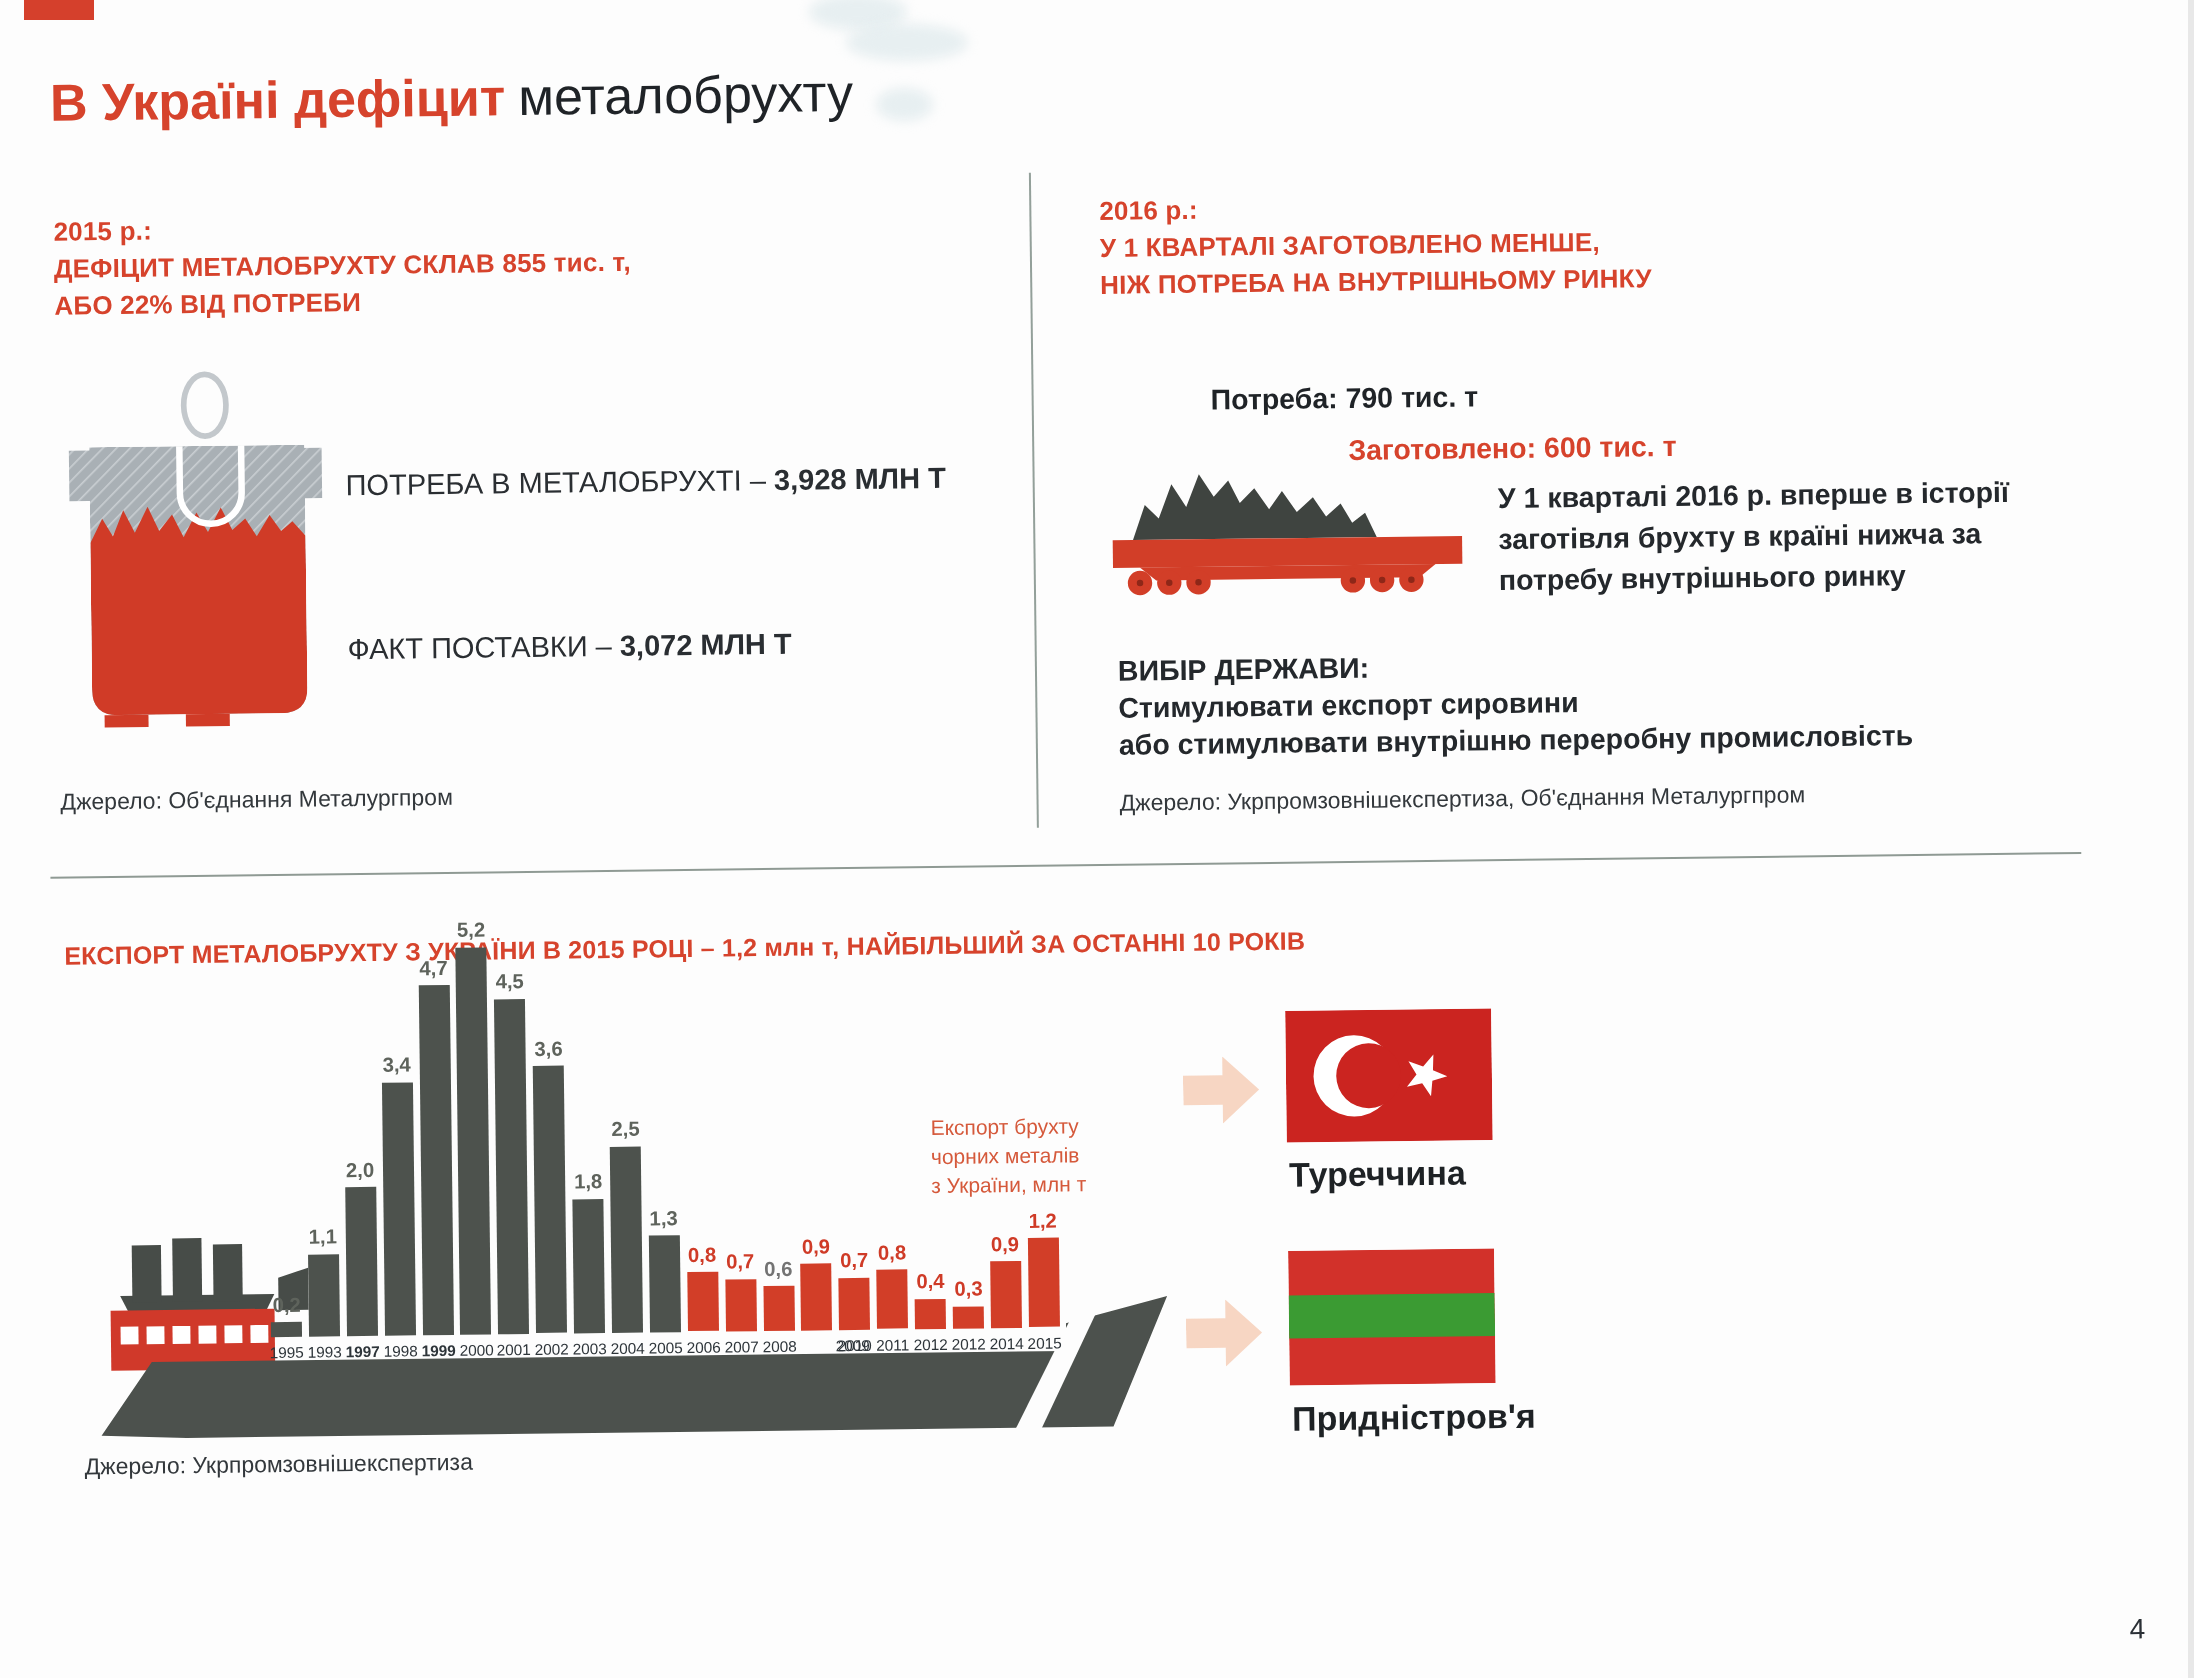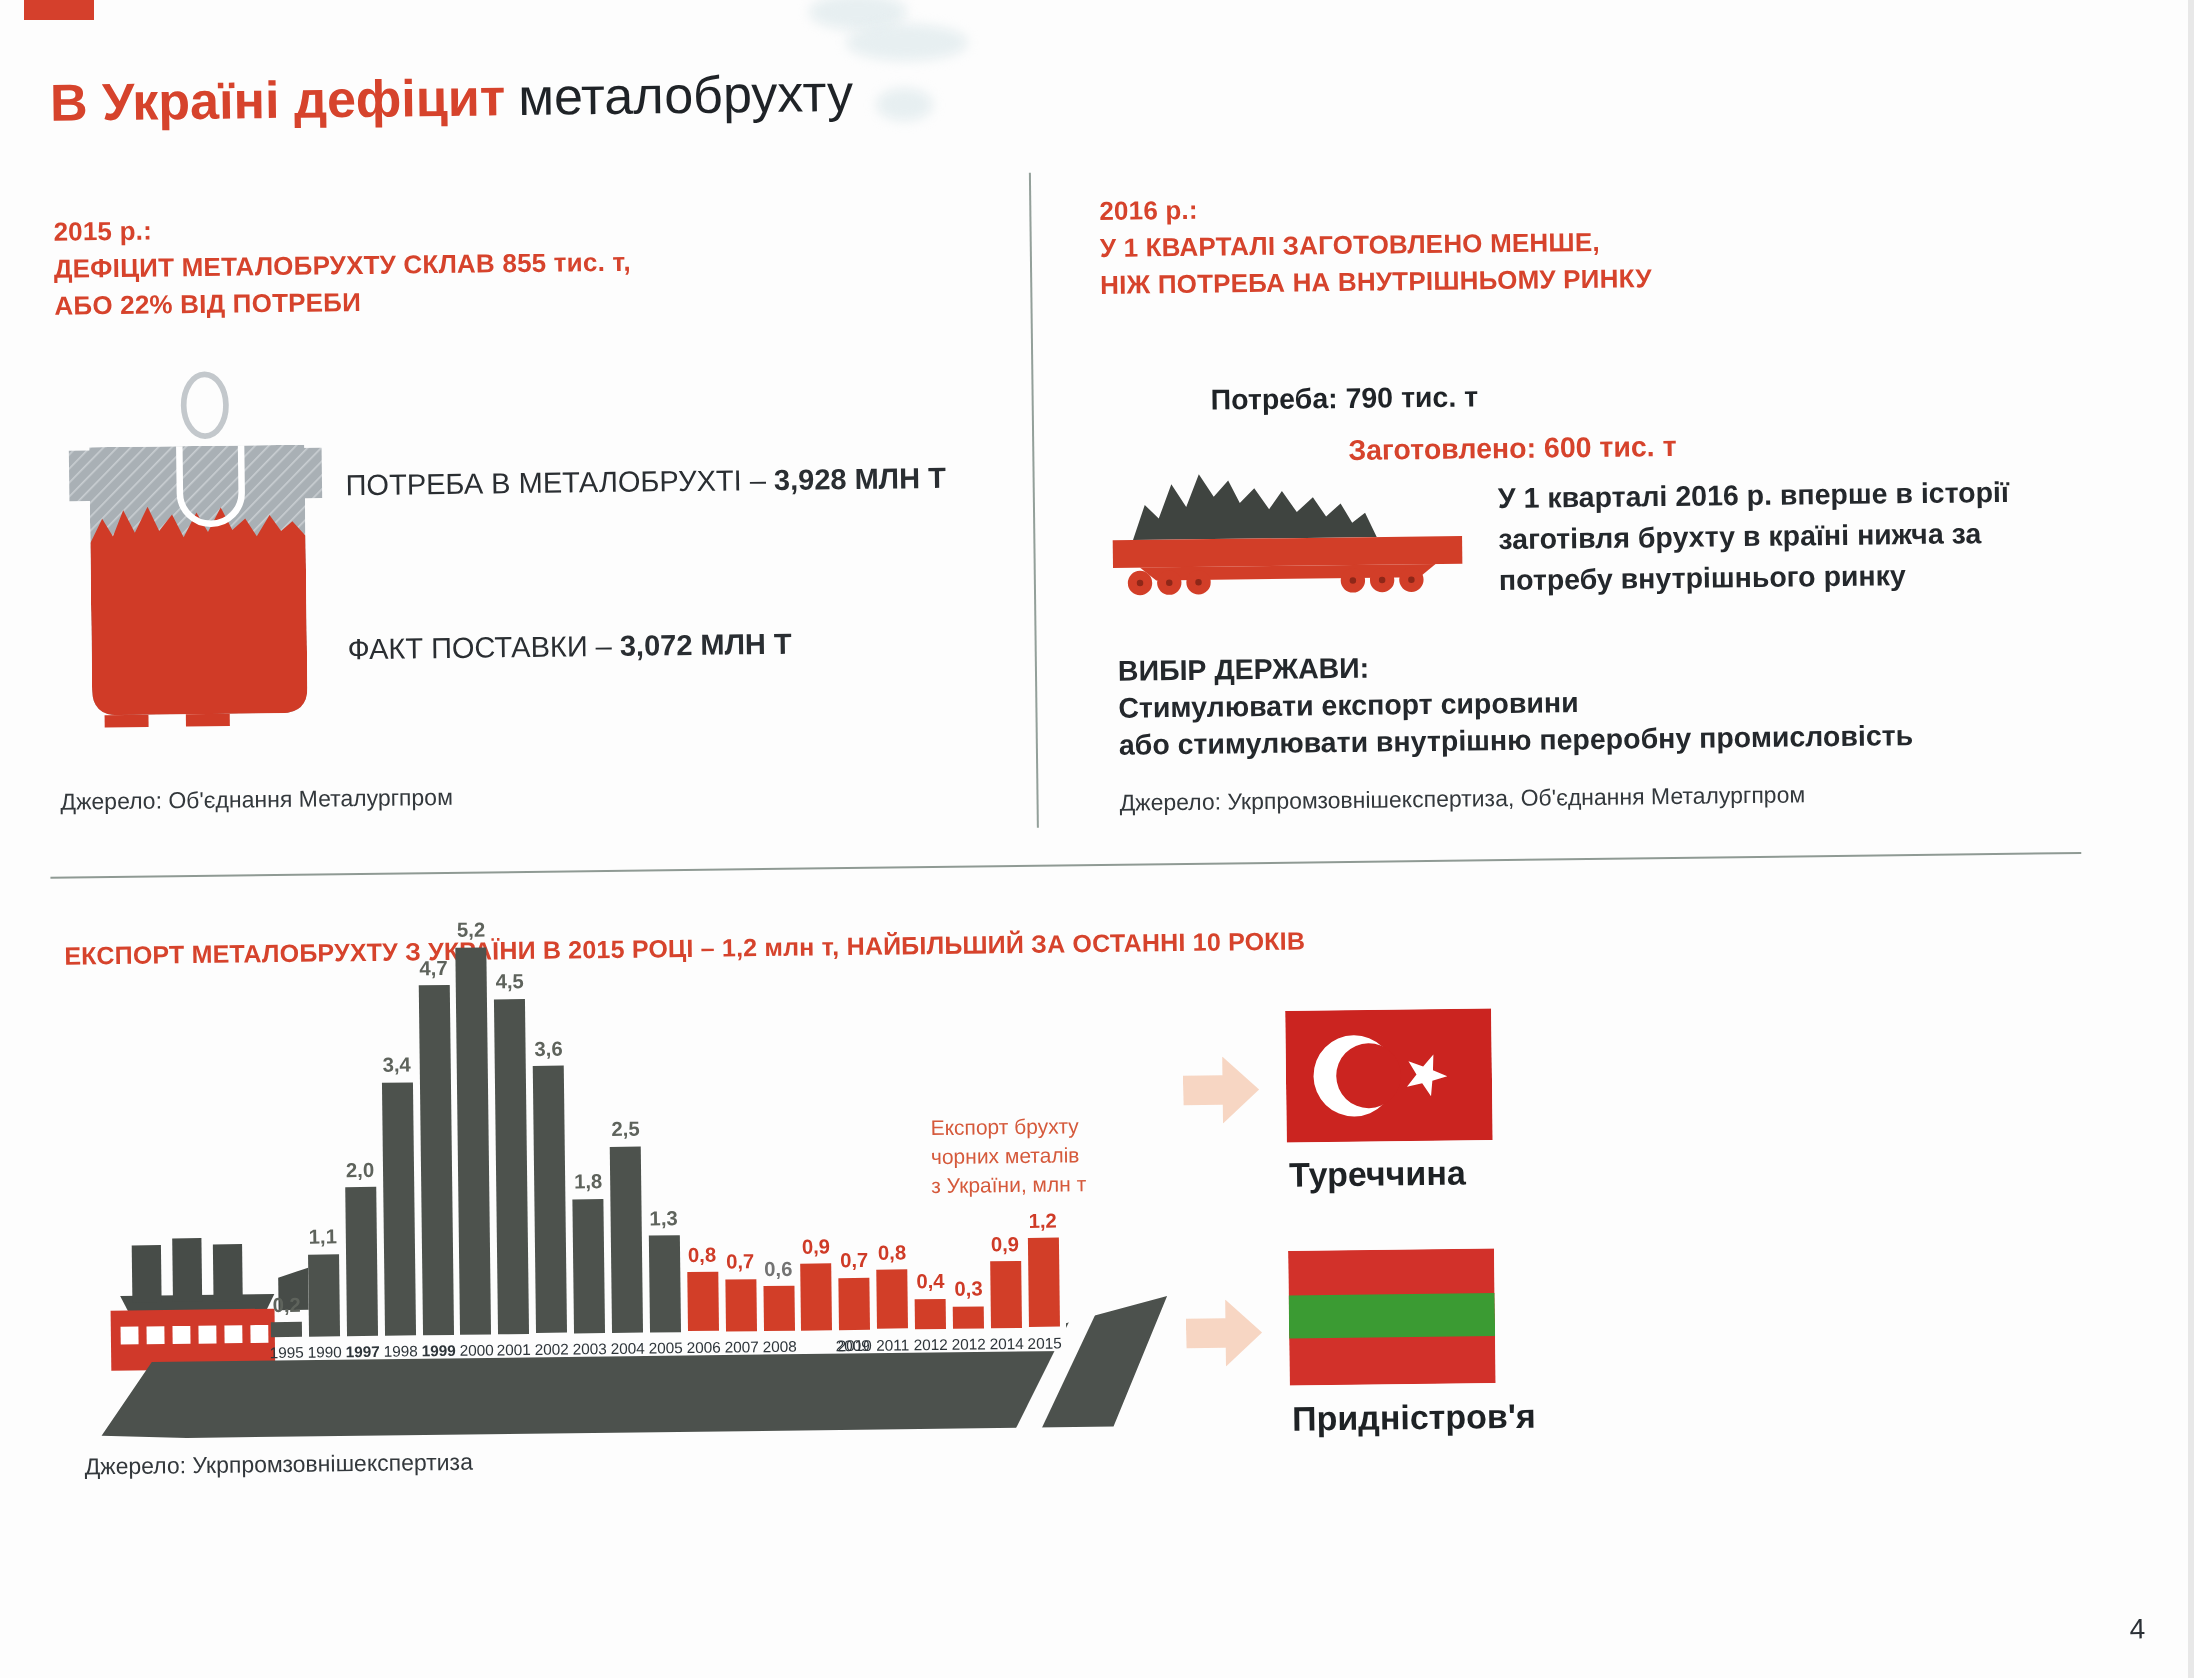--- a/index.html
+++ b/index.html
@@ -175,21 +175,21 @@
       <polygon points="15,252 78,162 1205,162 1205,128 1330,96 1262,256 120,256" fill="#4c514d"></polygon>
       <polygon points="1212,120 1244,112 1172,260 1140,260" fill="#fdfdfd"></polygon>
     </svg>
 
     <div class="abs" id="bars" style="left:0;top:0;width:2194px;height:1679px;">
         <div class="bar" style="left: 265px; top: 1312px; width: 31px; height: 14.6px; background: rgb(77, 82, 77);"></div>
         <div class="bar-val" style="left: 250px; top: 1284px; color: rgb(94, 99, 92);">0,2</div>
         <div class="bar-year" style="left: 256px; top: 1334px;">1995</div>
         <div class="bar" style="left: 303px; top: 1245px; width: 31px; height: 82px; background: rgb(77, 82, 77);"></div>
         <div class="bar-val" style="left: 287px; top: 1216px; color: rgb(94, 99, 92);">1,1</div>
-        <div class="bar-year" style="left: 294px; top: 1334px;">1990</div>
+        <div class="bar-year" style="left: 294px; top: 1334px;">1993</div>
         <div class="bar" style="left: 341px; top: 1178px; width: 31px; height: 149px; background: rgb(77, 82, 77);"></div>
         <div class="bar-val" style="left: 325px; top: 1150px; color: rgb(94, 99, 92);">2,0</div>
         <div class="bar-year" style="left: 332px; top: 1334px; font-weight: bold;">1997</div>
         <div class="bar" style="left: 379px; top: 1074px; width: 31px; height: 253px; background: rgb(77, 82, 77);"></div>
         <div class="bar-val" style="left: 363px; top: 1045px; color: rgb(94, 99, 92);">3,4</div>
         <div class="bar-year" style="left: 370px; top: 1334px;">1998</div>
         <div class="bar" style="left: 417px; top: 977px; width: 31px; height: 350px; background: rgb(77, 82, 77);"></div>
         <div class="bar-val" style="left: 401px; top: 949px; color: rgb(94, 99, 92);">4,7</div>
         <div class="bar-year" style="left: 408px; top: 1334px; font-weight: bold;">1999</div>
         <div class="bar" style="left: 454px; top: 940px; width: 31px; height: 387px; background: rgb(77, 82, 77);"></div>

